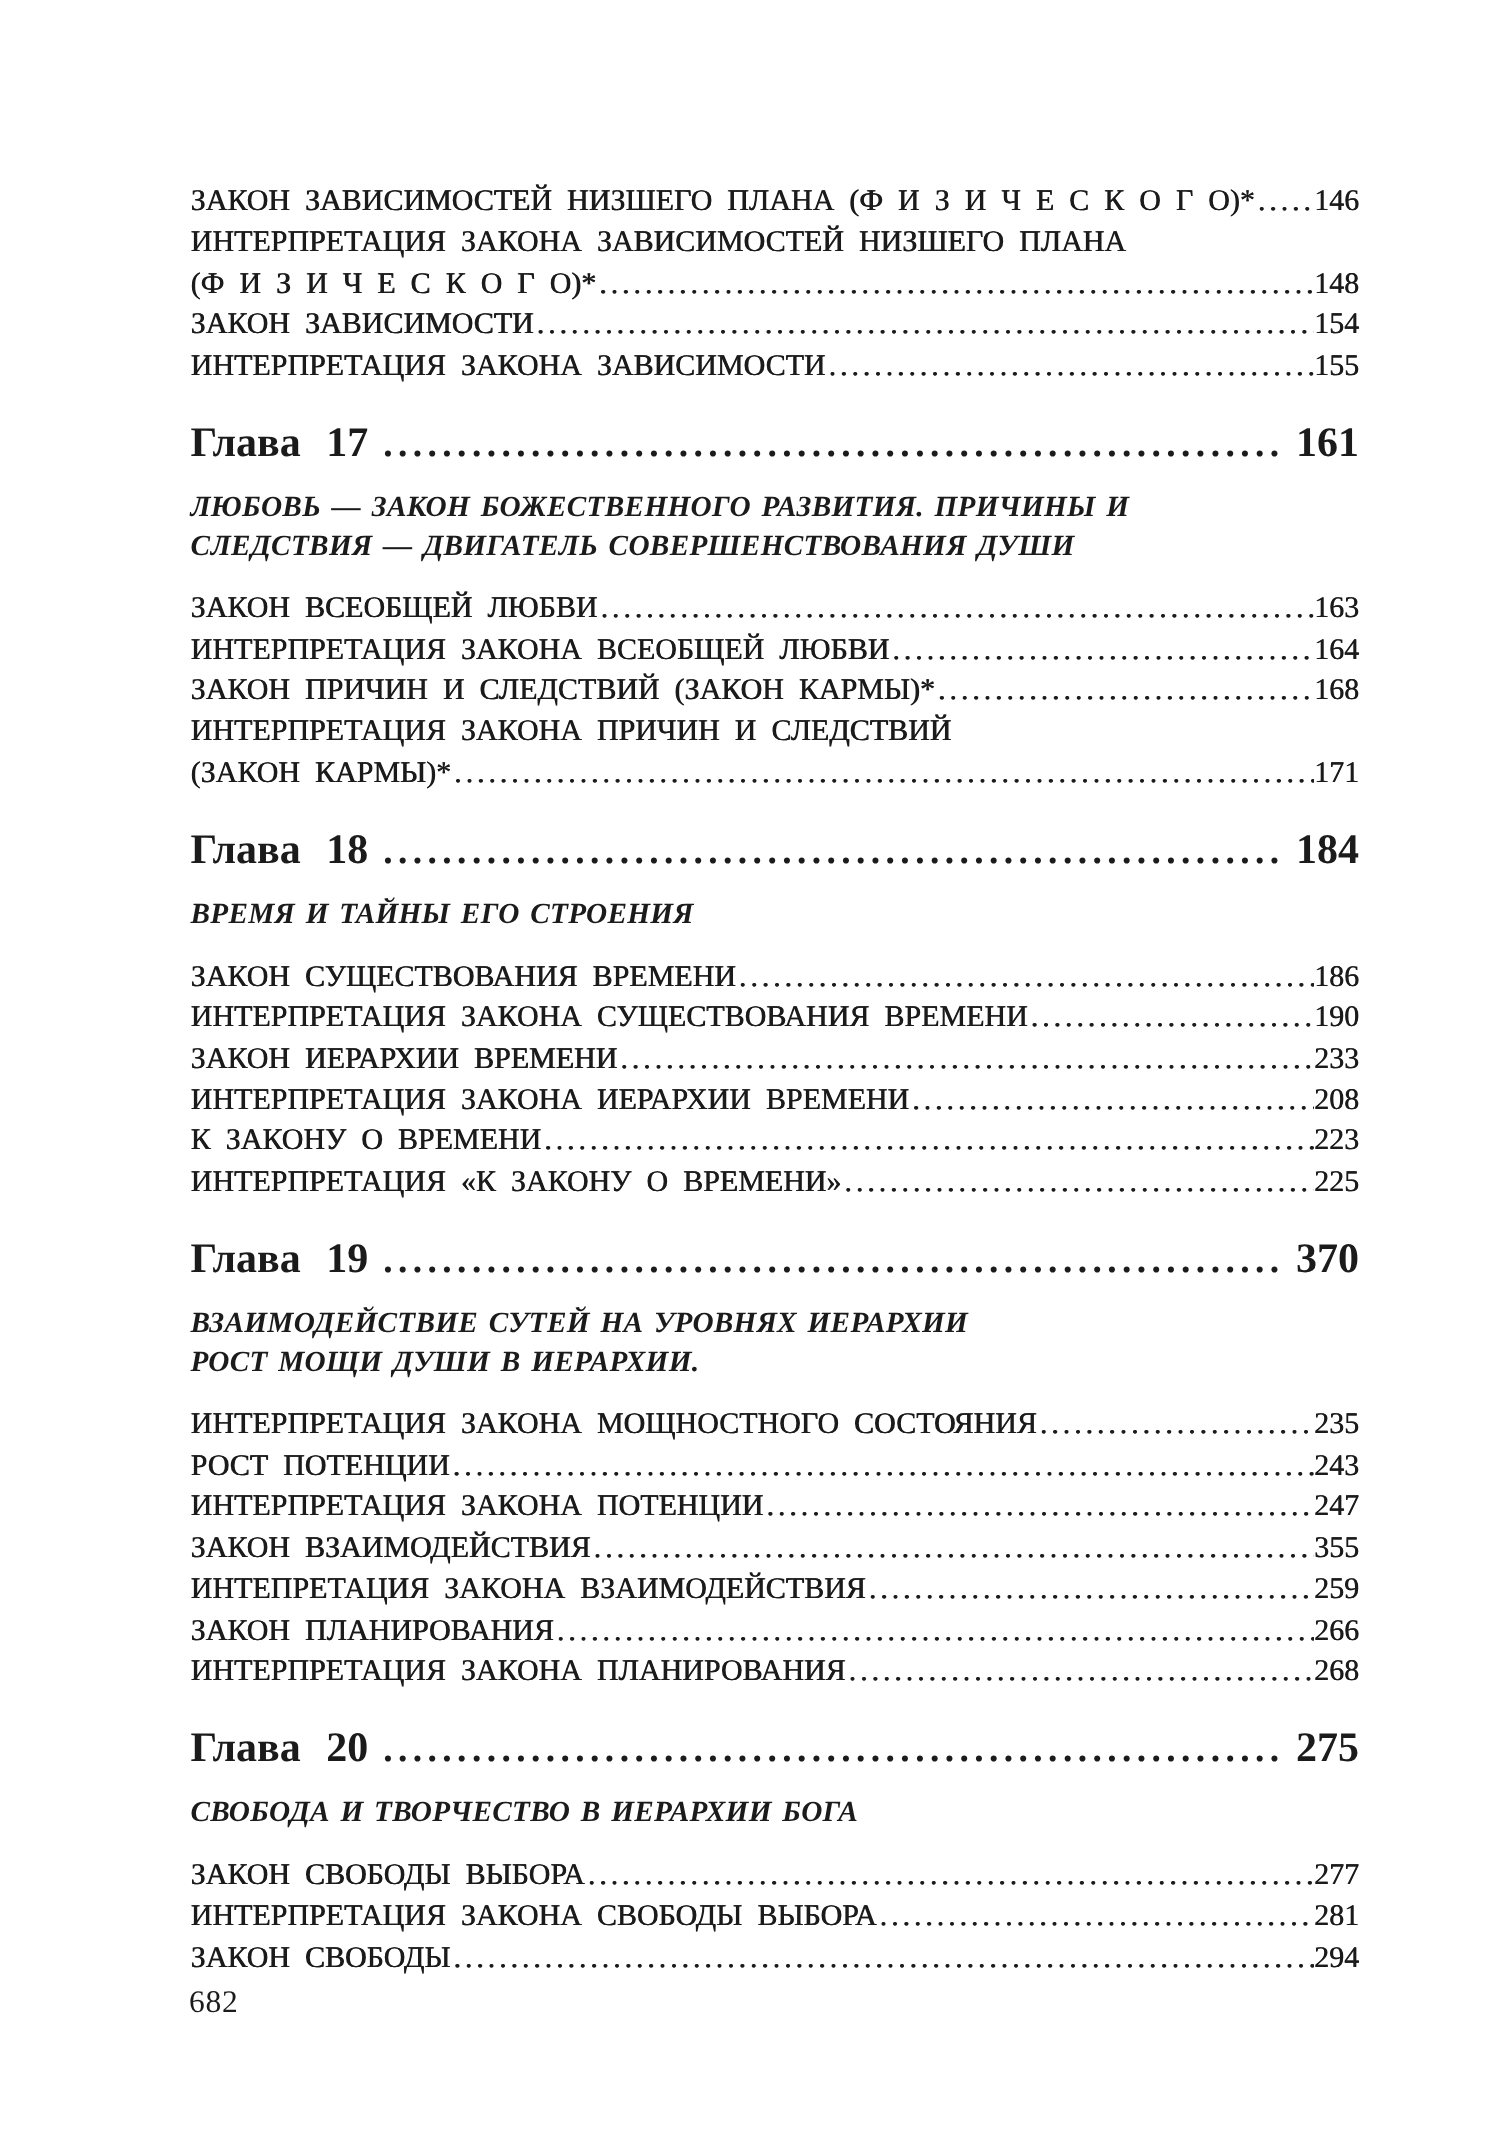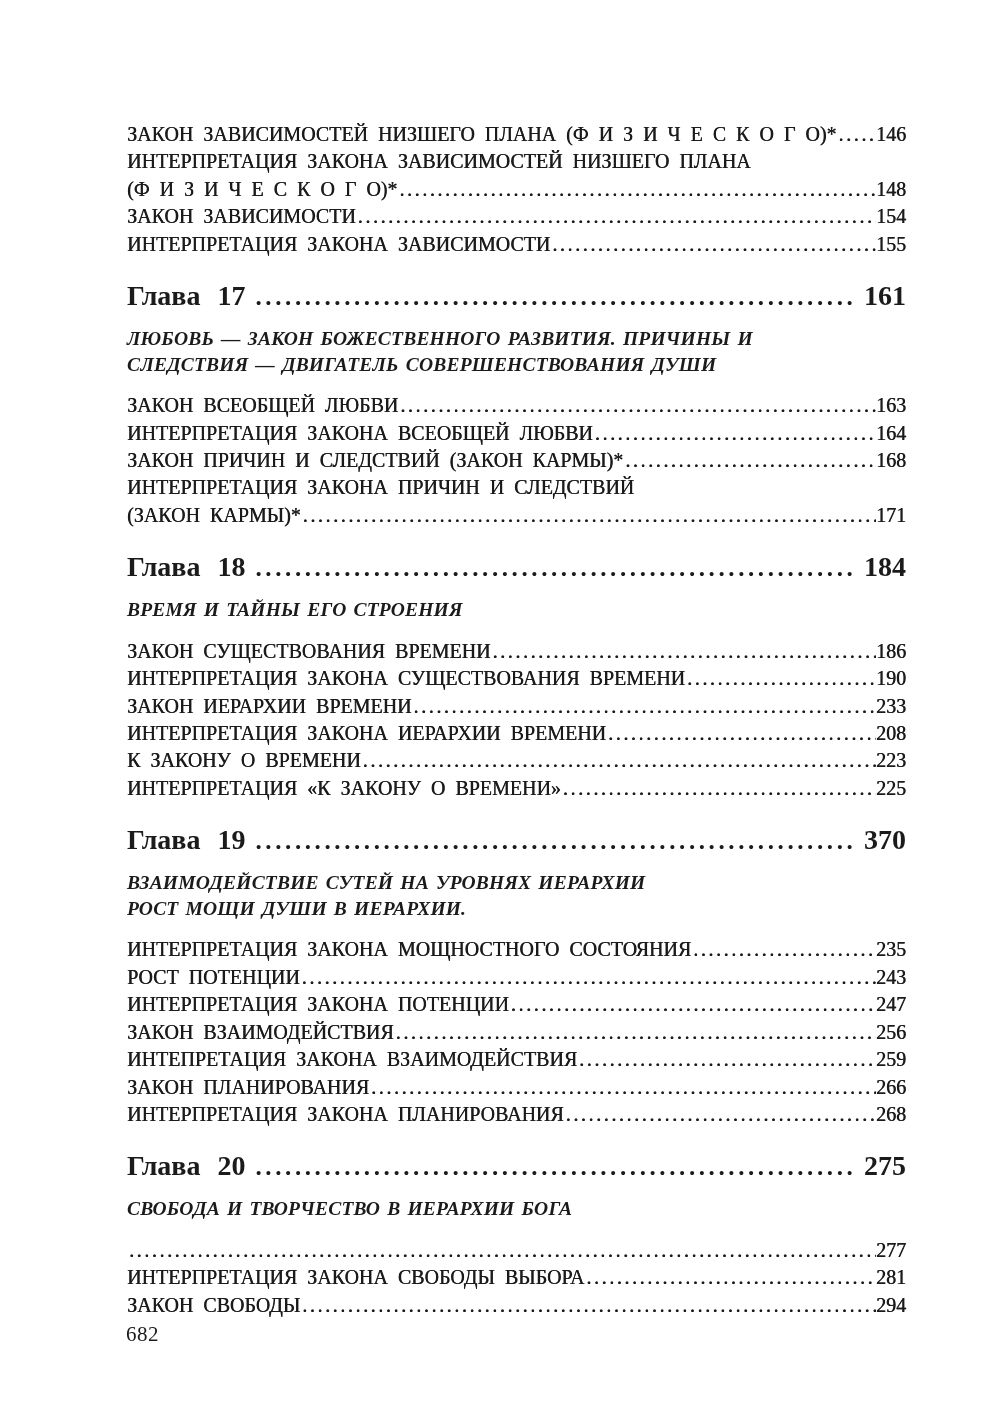--- a/index.html
+++ b/index.html
@@ -218,21 +218,21 @@
           <span class="entry-page">243</span>
         </div>
         <div class="entry-row">
           <span class="entry-label">ИНТЕРПРЕТАЦИЯ ЗАКОНА ПОТЕНЦИИ</span>
           <span class="leader entry-leader"></span>
           <span class="entry-page">247</span>
         </div>
         <div class="entry-row">
           <span class="entry-label">ЗАКОН ВЗАИМОДЕЙСТВИЯ</span>
           <span class="leader entry-leader"></span>
-          <span class="entry-page">256</span>
+          <span class="entry-page">355</span>
         </div>
         <div class="entry-row">
           <span class="entry-label">ИНТЕПРЕТАЦИЯ ЗАКОНА ВЗАИМОДЕЙСТВИЯ</span>
           <span class="leader entry-leader"></span>
           <span class="entry-page">259</span>
         </div>
         <div class="entry-row">
           <span class="entry-label">ЗАКОН ПЛАНИРОВАНИЯ</span>
           <span class="leader entry-leader"></span>
           <span class="entry-page">266</span>
@@ -246,20 +246,21 @@
       <div class="chapter-row">
         <span class="chapter-label">Глава 20</span>
         <span class="leader chapter-leader"></span>
         <span class="chapter-page">275</span>
       </div>
       <div class="subtitle">
         <div class="subtitle-line">СВОБОДА И ТВОРЧЕСТВО В ИЕРАРХИИ БОГА</div>
       </div>
       <div class="entries">
         <div class="entry-row">
+          <span class="entry-label">ЗАКОН СВОБОДЫ ВЫБОРА</span>
           <span class="leader entry-leader"></span>
           <span class="entry-page">277</span>
         </div>
         <div class="entry-row">
           <span class="entry-label">ИНТЕРПРЕТАЦИЯ ЗАКОНА СВОБОДЫ ВЫБОРА</span>
           <span class="leader entry-leader"></span>
           <span class="entry-page">281</span>
         </div>
         <div class="entry-row">
           <span class="entry-label">ЗАКОН СВОБОДЫ</span>

